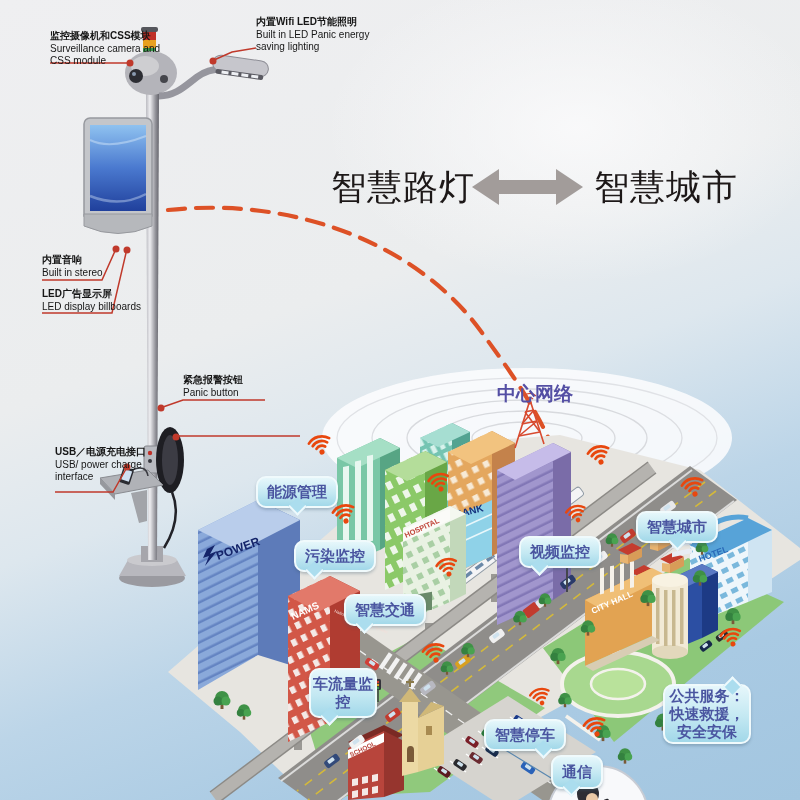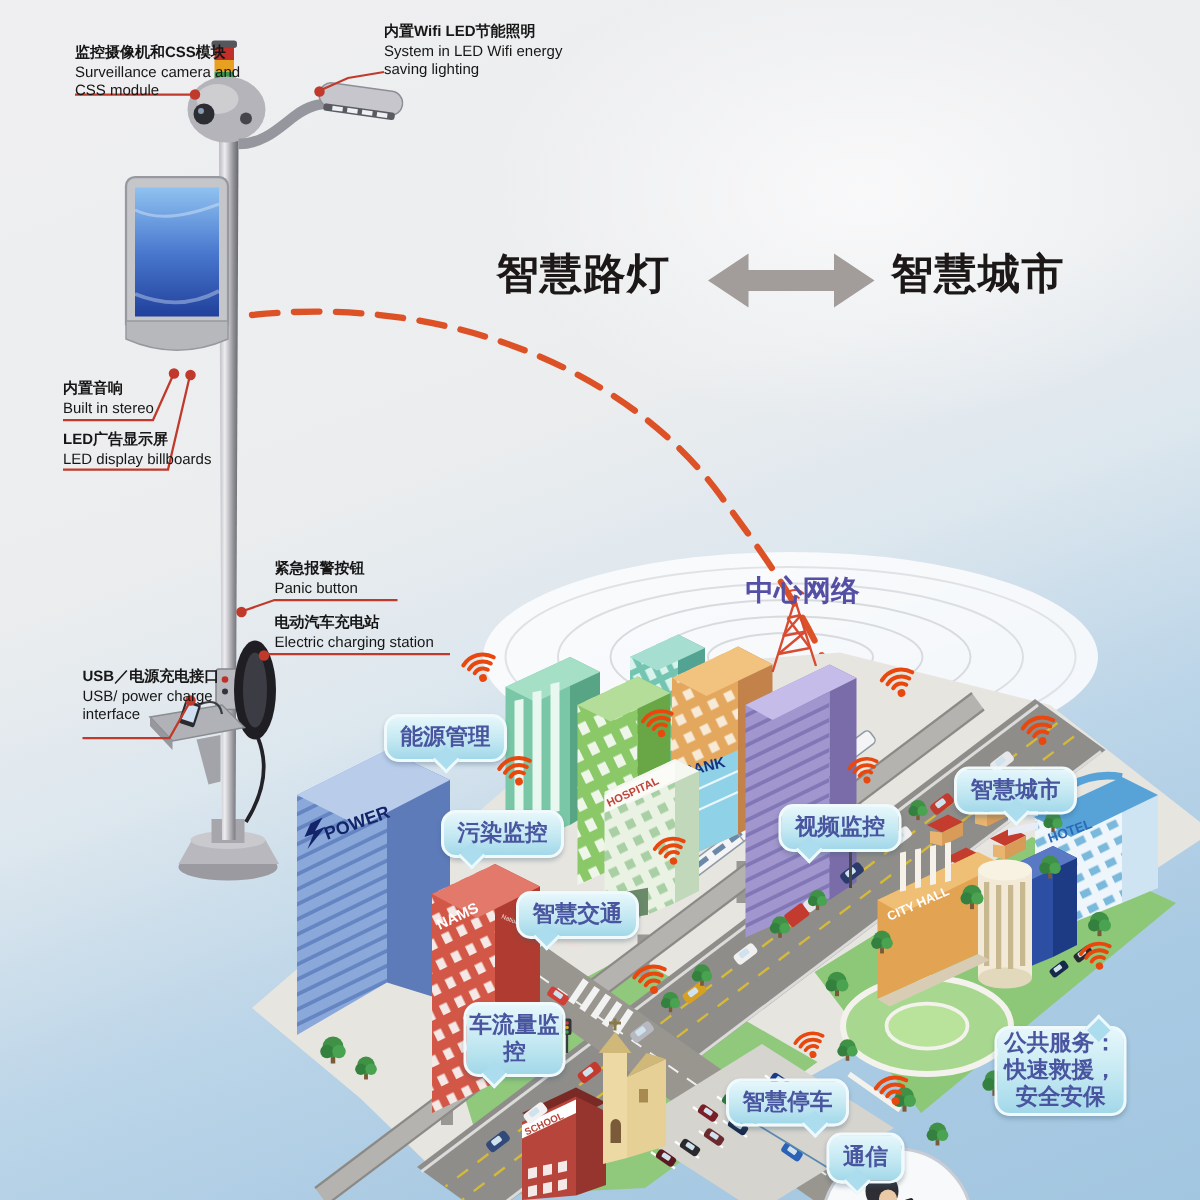--- a/index.html
+++ b/index.html
@@ -2,21 +2,21 @@
 <html><head>
 <meta charset="utf-8">
 <style>
   html,body{margin:0;padding:0;background:#fff}
   .scene{position:relative;width:800px;height:800px;overflow:hidden;
     font-family:"Liberation Sans","DejaVu Sans",sans-serif;
     background:
       radial-gradient(ellipse 420px 260px at 72% 16%, rgba(250,250,251,.9) 0%, rgba(250,250,251,0) 60%),
       linear-gradient(160deg,#efeff1 0%,#ebedee 38%,#dde7ee 52%,#bcd5e8 68%,#a9cae3 84%,#a3c6e0 100%);}
   .scene svg{position:absolute;left:0;top:0}
-  .title{position:absolute;font-size:28px;font-weight:bold;color:#1d1818;letter-spacing:1px;white-space:nowrap}
+  .title{position:absolute;font-size:35px;font-weight:normal;color:#1d1818;letter-spacing:1px;white-space:nowrap}
   .net-label{position:absolute;left:497px;top:381px;font-size:19px;font-weight:bold;color:#544fa4;white-space:nowrap}
   .plabel{position:absolute;font-size:10px;color:#161616;line-height:1.25}
   .plabel .zh{display:block;font-weight:bold}
   .plabel .en{display:block}
   .bubble{position:absolute;display:flex;align-items:center;justify-content:center;text-align:center;
     font-size:15px;font-weight:bold;color:#4a55a0;line-height:1.2;
     background:linear-gradient(180deg,#e6f7fb 0%,#c3e8f2 55%,#a2d8e9 100%);
     border:2px solid #f0fafc;border-radius:10px;box-shadow:0 2px 3px rgba(60,90,110,.3)}
   .bubble .tail{position:absolute;width:11px;height:11px;background:#abddee;transform:rotate(45deg);
     border-right:2px solid #eef9fc;border-bottom:2px solid #eef9fc}
@@ -502,38 +502,34 @@
 <div class="title" style="left:594px;top:164px">智慧城市</div>
 
 <div class="net-label">中心网络</div>
 
 <div class="plabel" style="left:50px;top:30px;width:128px">
   <span class="zh">监控摄像机和CSS模块</span>
   <span class="en">Surveillance camera and CSS module</span>
 </div>
 <div class="plabel" style="left:256px;top:16px;width:132px">
   <span class="zh">内置Wifi LED节能照明</span>
-  <span class="en">System in LED Wifi energy saving lighting</span>
+  <span class="en">Built in LED Panic energy saving lighting</span>
 </div>
 <div class="plabel" style="left:42px;top:254px;width:120px">
   <span class="zh">内置音响</span>
   <span class="en">Built in stereo</span>
 </div>
 <div class="plabel" style="left:42px;top:288px;width:130px">
   <span class="zh">LED广告显示屏</span>
   <span class="en">LED display billboards</span>
 </div>
 <div class="plabel" style="left:183px;top:374px;width:130px">
   <span class="zh">紧急报警按钮</span>
   <span class="en">Panic button</span>
 </div>
-<div class="plabel" style="left:183px;top:410px;width:140px">
-  <span class="zh">电动汽车充电站</span>
-  <span class="en">Electric charging station</span>
-</div>
 <div class="plabel" style="left:55px;top:446px;width:110px">
   <span class="zh">USB／电源充电接口</span>
   <span class="en">USB/ power charge interface</span>
 </div>
 
 <div class="bubble" style="left:256px;top:476px;width:78px;height:28px">
   <span>能源管理</span>
       <i class="tail tail-bc"></i>
     </div>
 <div class="bubble" style="left:294px;top:540px;width:78px;height:28px">

